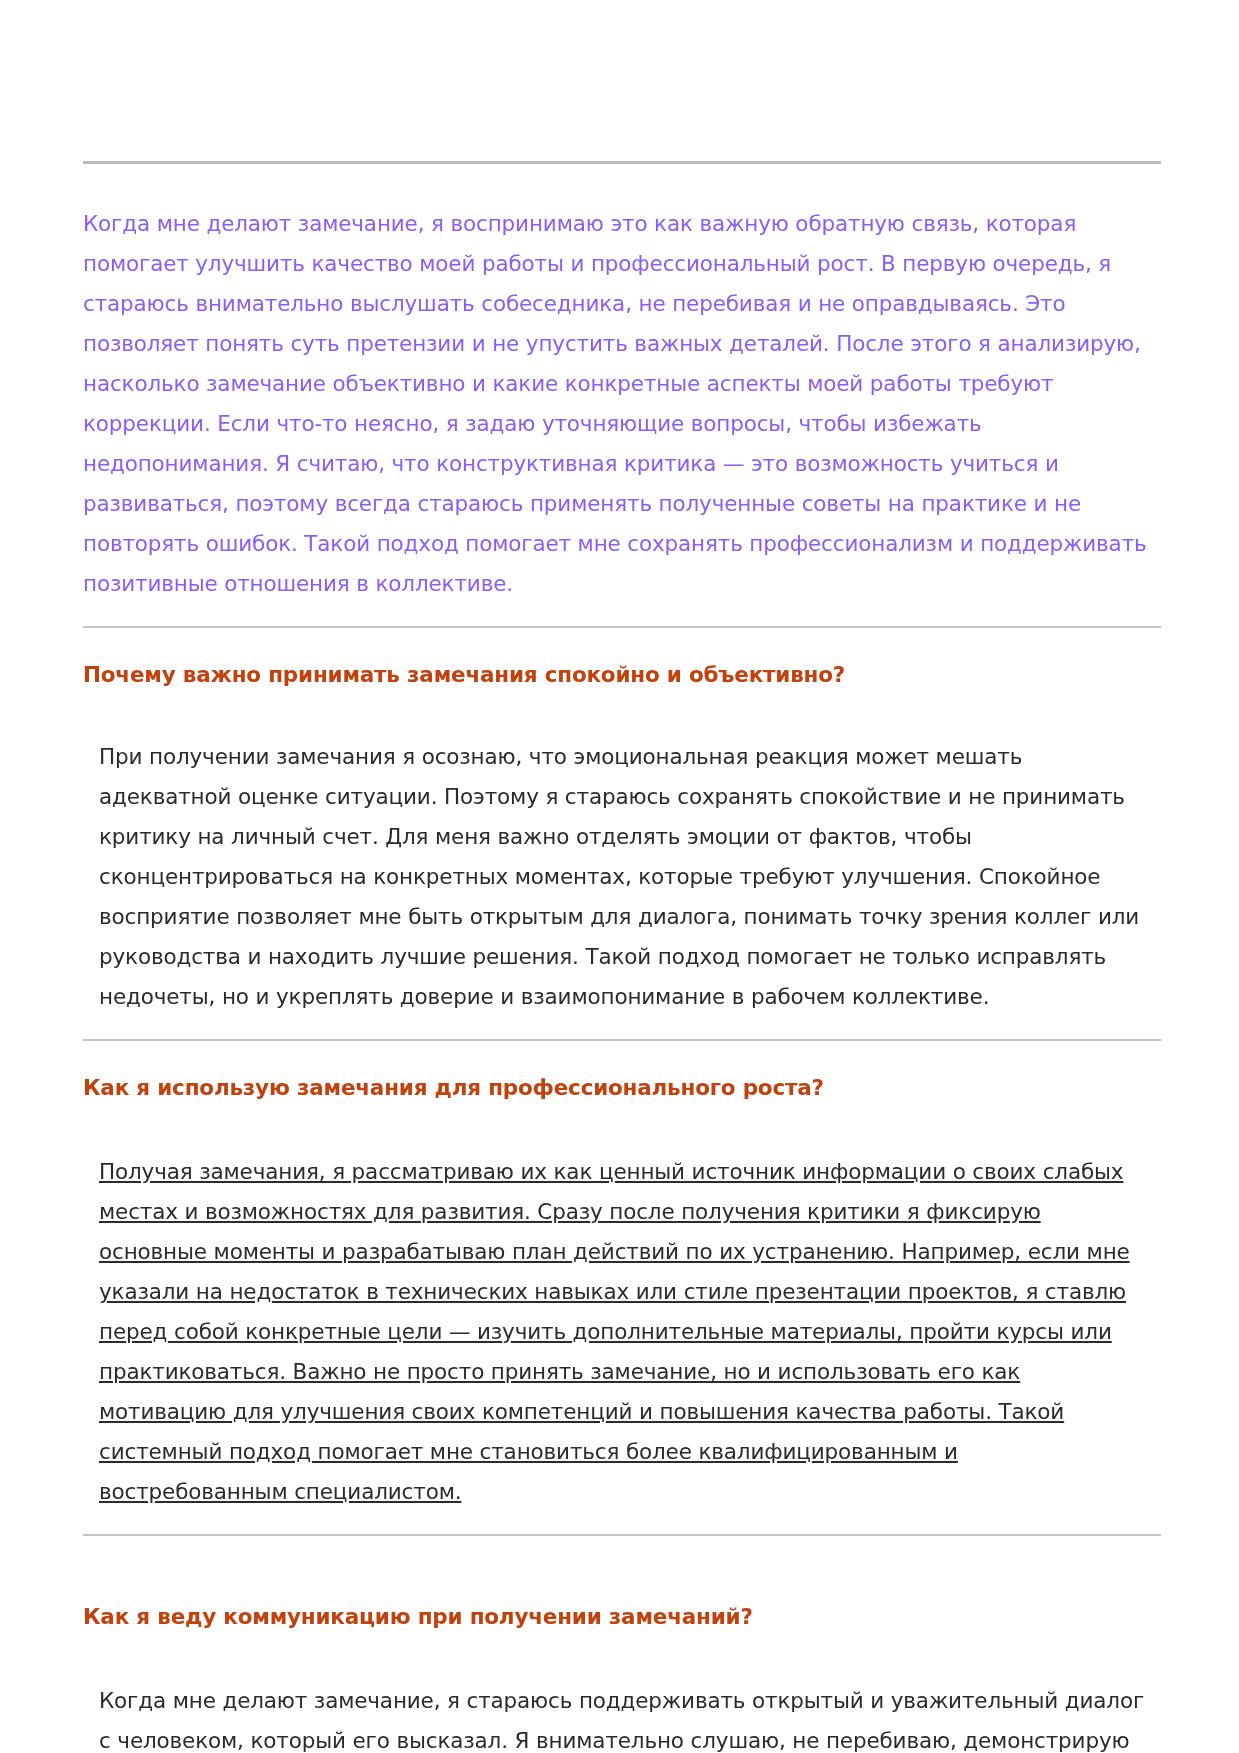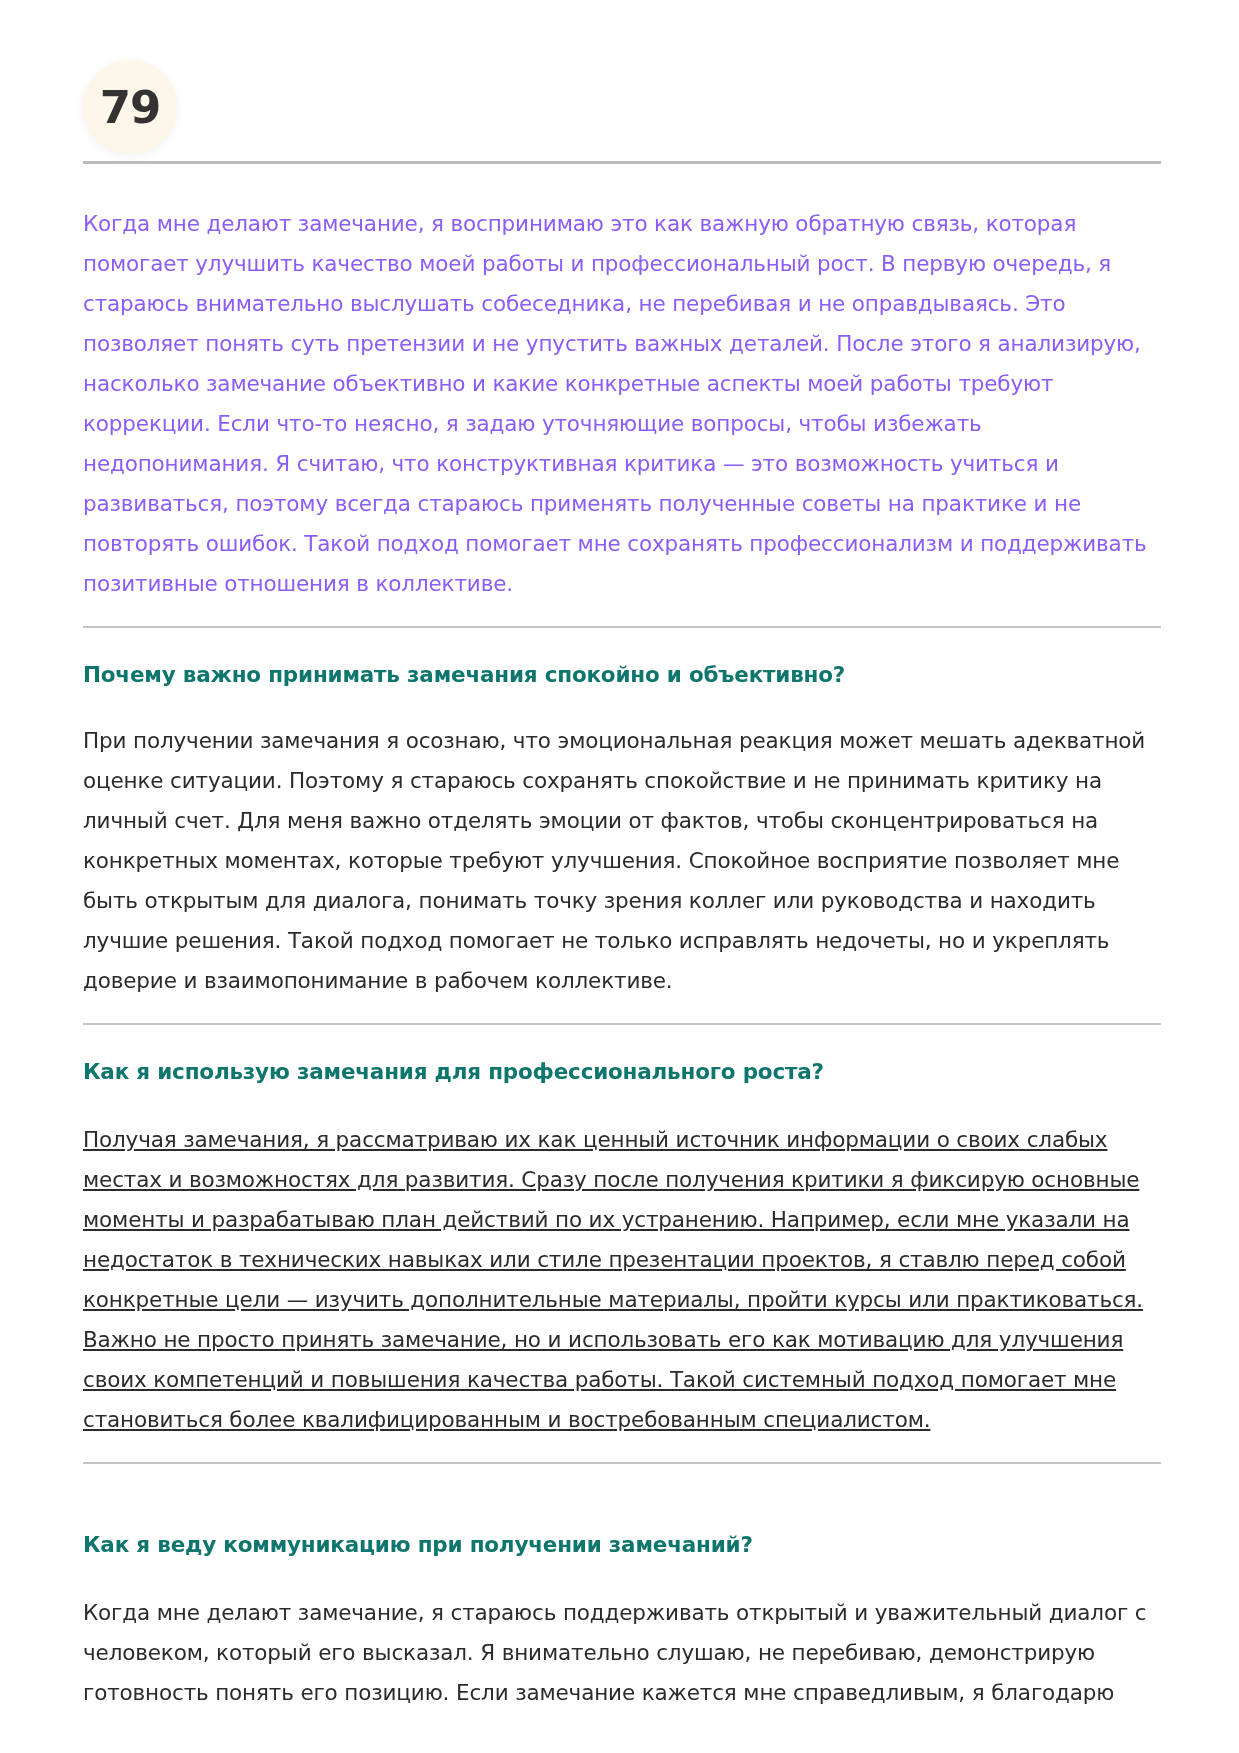--- a/index.html
+++ b/index.html
@@ -73,45 +73,44 @@
   .rule {
     height: 2px;
     background: #c4c4c4;
     width: 1078px;
   }
   .rule.r1 { margin-top: 22px; }
   .section h2 {
     margin: 0;
     font-size: 21.5px;
     font-weight: bold;
-    color: #0f766e;
+    color: #c2410c;
     letter-spacing: -0.2px;
   }
   .section p {
-    margin: 0;
+    margin: 16px;
     font-size: 21.5px;
     line-height: 40px;
     color: #2b2b2b;
     letter-spacing: -0.15px;
   }
   .s1 h2 { padding-top: 34px; }
   .s1 p  { padding-top: 34px; }
   .s2 h2 { padding-top: 34px; }
   .s2 p  { padding-top: 36px; text-decoration: underline; }
   .s3 h2 { padding-top: 34px; margin-top: 34px; }
   .s3 p  { padding-top: 36px; }
   .rule.r2 { margin-top: 22px; }
   .rule.r3 { margin-top: 22px; }
 </style>
 </head>
 <body>
 
 <div class="page">
   <div class="header">
-    <div class="badge">79</div>
     <div class="header-rule"></div>
   </div>
 
   <p class="intro">Когда мне делают замечание, я воспринимаю это как важную обратную связь, которая помогает улучшить качество моей работы и профессиональный рост. В первую очередь, я стараюсь внимательно выслушать собеседника, не перебивая и не оправдываясь. Это позволяет понять суть претензии и не упустить важных деталей. После этого я анализирую, насколько замечание объективно и какие конкретные аспекты моей работы требуют коррекции. Если что-то неясно, я задаю уточняющие вопросы, чтобы избежать недопонимания. Я считаю, что конструктивная критика — это возможность учиться и развиваться, поэтому всегда стараюсь применять полученные советы на практике и не повторять ошибок. Такой подход помогает мне сохранять профессионализм и поддерживать позитивные отношения в коллективе.</p>
 
   <div class="rule r1"></div>
 
   <div class="section s1">
     <h2>Почему важно принимать замечания спокойно и объективно?</h2>
     <p>При получении замечания я осознаю, что эмоциональная реакция может мешать адекватной оценке ситуации. Поэтому я стараюсь сохранять спокойствие и не принимать критику на личный счет. Для меня важно отделять эмоции от фактов, чтобы сконцентрироваться на конкретных моментах, которые требуют улучшения. Спокойное восприятие позволяет мне быть открытым для диалога, понимать точку зрения коллег или руководства и находить лучшие решения. Такой подход помогает не только исправлять недочеты, но и укреплять доверие и взаимопонимание в рабочем коллективе.</p>

